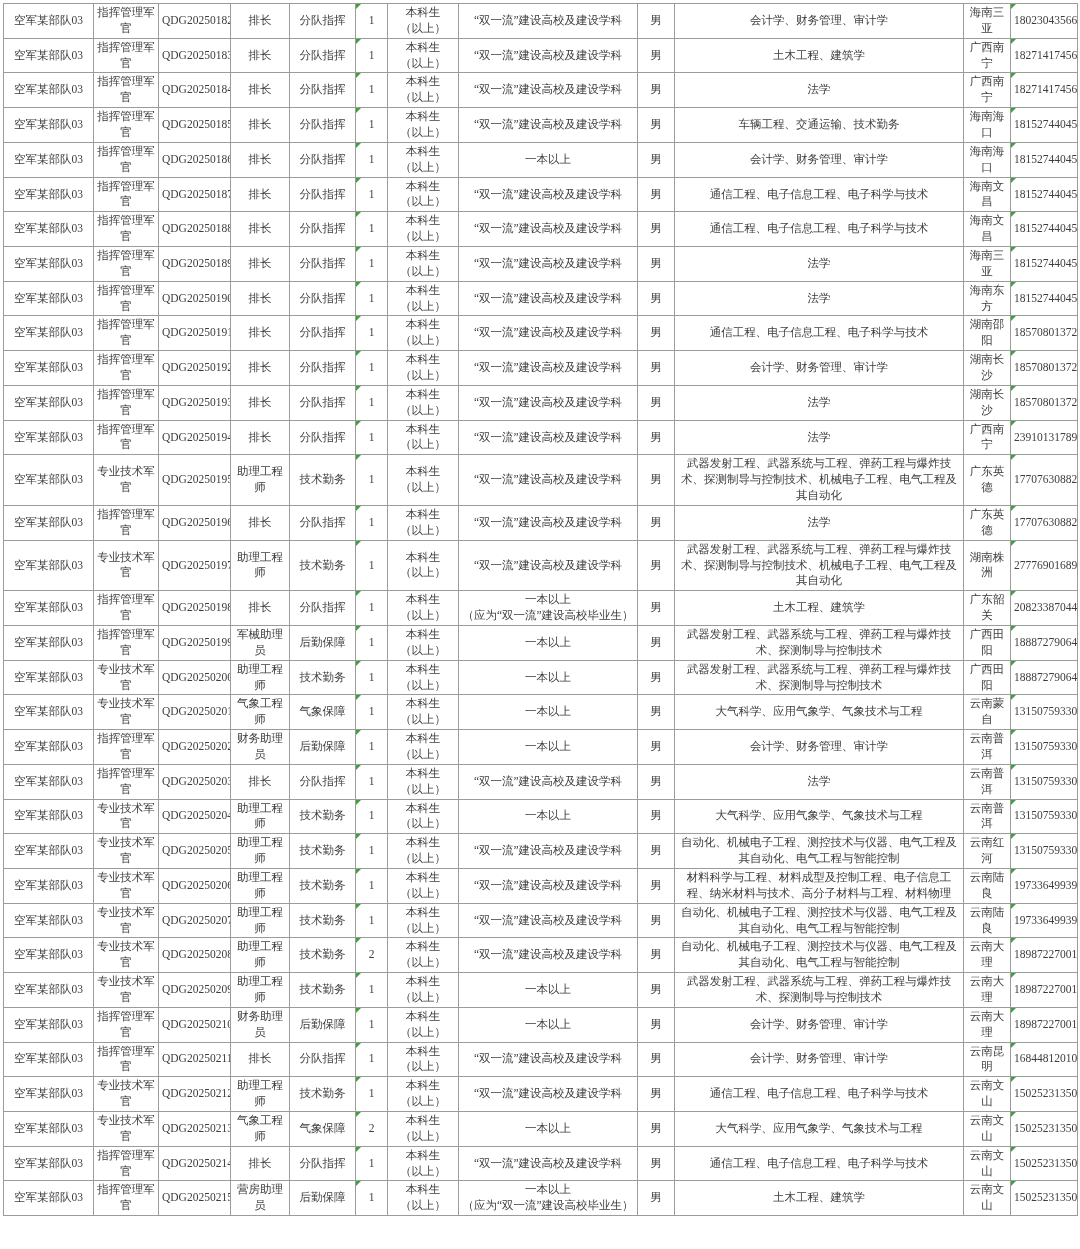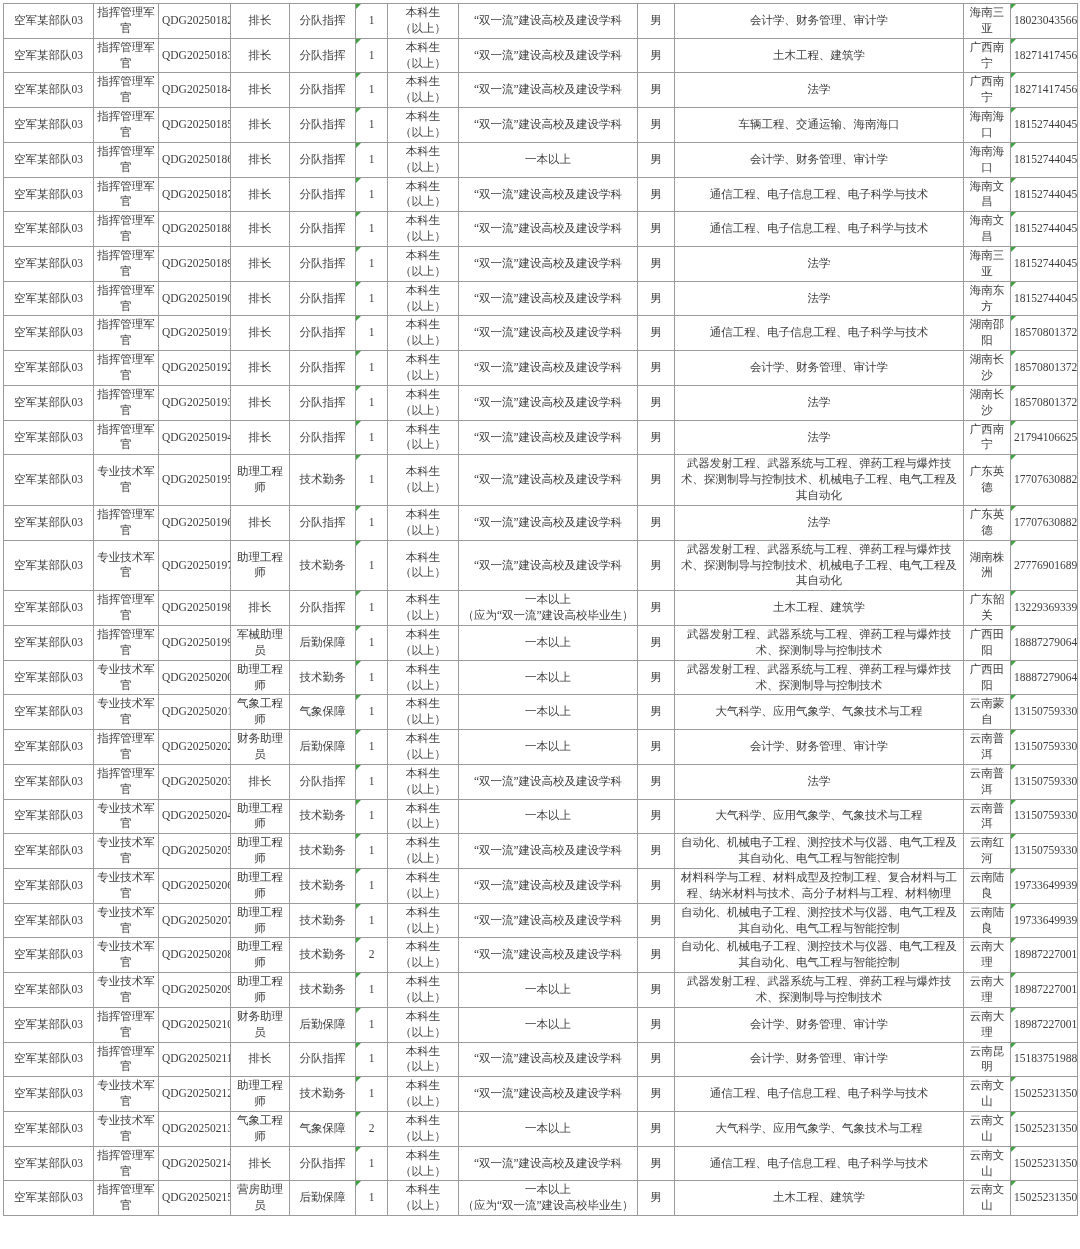--- a/index.html
+++ b/index.html
@@ -129,21 +129,21 @@
           <td><span>空军某部队03</span></td>
           <td><span>指挥管理军官</span></td>
           <td><span>QDG20250185</span></td>
           <td><span>排长</span></td>
           <td><span>分队指挥</span></td>
           <td><span class="indicator"></span><span>1</span></td>
           <td><span>本科生
 （以上）</span></td>
           <td><span>“双一流”建设高校及建设学科</span></td>
           <td><span>男</span></td>
-          <td><span>车辆工程、交通运输、海南海口</span></td>
+          <td><span>车辆工程、交通运输、技术勤务</span></td>
           <td><span>海南海口</span></td>
           <td><span class="indicator"></span><span>18152744045</span></td>
         </tr>
         <tr>
           <td><span>空军某部队03</span></td>
           <td><span>指挥管理军官</span></td>
           <td><span>QDG20250186</span></td>
           <td><span>排长</span></td>
           <td><span>分队指挥</span></td>
           <td><span class="indicator"></span><span>1</span></td>
@@ -266,21 +266,21 @@
           <td><span>QDG20250194</span></td>
           <td><span>排长</span></td>
           <td><span>分队指挥</span></td>
           <td><span class="indicator"></span><span>1</span></td>
           <td><span>本科生
 （以上）</span></td>
           <td><span>“双一流”建设高校及建设学科</span></td>
           <td><span>男</span></td>
           <td><span>法学</span></td>
           <td><span>广西南宁</span></td>
-          <td><span class="indicator"></span><span>21794106625</span></td>
+          <td><span class="indicator"></span><span>23910131789</span></td>
         </tr>
         <tr>
           <td><span>空军某部队03</span></td>
           <td><span>专业技术军官</span></td>
           <td><span>QDG20250195</span></td>
           <td><span>助理工程师</span></td>
           <td><span>技术勤务</span></td>
           <td><span class="indicator"></span><span>1</span></td>
           <td><span>本科生
 （以上）</span></td>
@@ -327,21 +327,21 @@
           <td><span>排长</span></td>
           <td><span>分队指挥</span></td>
           <td><span class="indicator"></span><span>1</span></td>
           <td><span>本科生
 （以上）</span></td>
           <td><span>一本以上
 （应为“双一流”建设高校毕业生）</span></td>
           <td><span>男</span></td>
           <td><span>土木工程、建筑学</span></td>
           <td><span>广东韶关</span></td>
-          <td><span class="indicator"></span><span>13229369339</span></td>
+          <td><span class="indicator"></span><span>20823387044</span></td>
         </tr>
         <tr>
           <td><span>空军某部队03</span></td>
           <td><span>指挥管理军官</span></td>
           <td><span>QDG20250199</span></td>
           <td><span>军械助理员</span></td>
           <td><span>后勤保障</span></td>
           <td><span class="indicator"></span><span>1</span></td>
           <td><span>本科生
 （以上）</span></td>
@@ -445,21 +445,21 @@
           <td><span>空军某部队03</span></td>
           <td><span>专业技术军官</span></td>
           <td><span>QDG20250206</span></td>
           <td><span>助理工程师</span></td>
           <td><span>技术勤务</span></td>
           <td><span class="indicator"></span><span>1</span></td>
           <td><span>本科生
 （以上）</span></td>
           <td><span>“双一流”建设高校及建设学科</span></td>
           <td><span>男</span></td>
-          <td><span>材料科学与工程、材料成型及控制工程、复合材料与工程、纳米材料与技术、高分子材料与工程、材料物理</span></td>
+          <td><span>材料科学与工程、材料成型及控制工程、电子信息工程、纳米材料与技术、高分子材料与工程、材料物理</span></td>
           <td><span>云南陆良</span></td>
           <td><span class="indicator"></span><span>19733649939</span></td>
         </tr>
         <tr>
           <td><span>空军某部队03</span></td>
           <td><span>专业技术军官</span></td>
           <td><span>QDG20250207</span></td>
           <td><span>助理工程师</span></td>
           <td><span>技术勤务</span></td>
           <td><span class="indicator"></span><span>1</span></td>
@@ -522,21 +522,21 @@
           <td><span>QDG20250211</span></td>
           <td><span>排长</span></td>
           <td><span>分队指挥</span></td>
           <td><span class="indicator"></span><span>1</span></td>
           <td><span>本科生
 （以上）</span></td>
           <td><span>“双一流”建设高校及建设学科</span></td>
           <td><span>男</span></td>
           <td><span>会计学、财务管理、审计学</span></td>
           <td><span>云南昆明</span></td>
-          <td><span class="indicator"></span><span>15183751988</span></td>
+          <td><span class="indicator"></span><span>16844812010</span></td>
         </tr>
         <tr>
           <td><span>空军某部队03</span></td>
           <td><span>专业技术军官</span></td>
           <td><span>QDG20250212</span></td>
           <td><span>助理工程师</span></td>
           <td><span>技术勤务</span></td>
           <td><span class="indicator"></span><span>1</span></td>
           <td><span>本科生
 （以上）</span></td>

